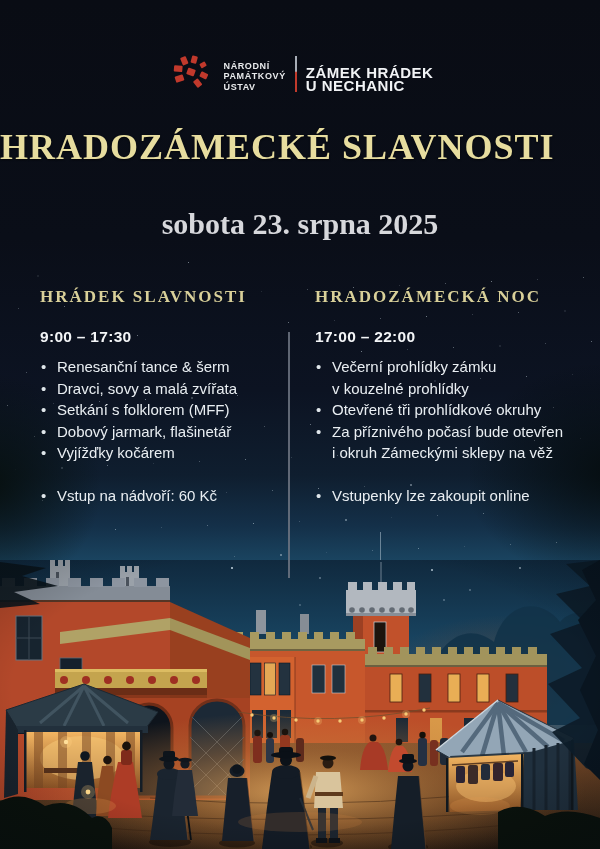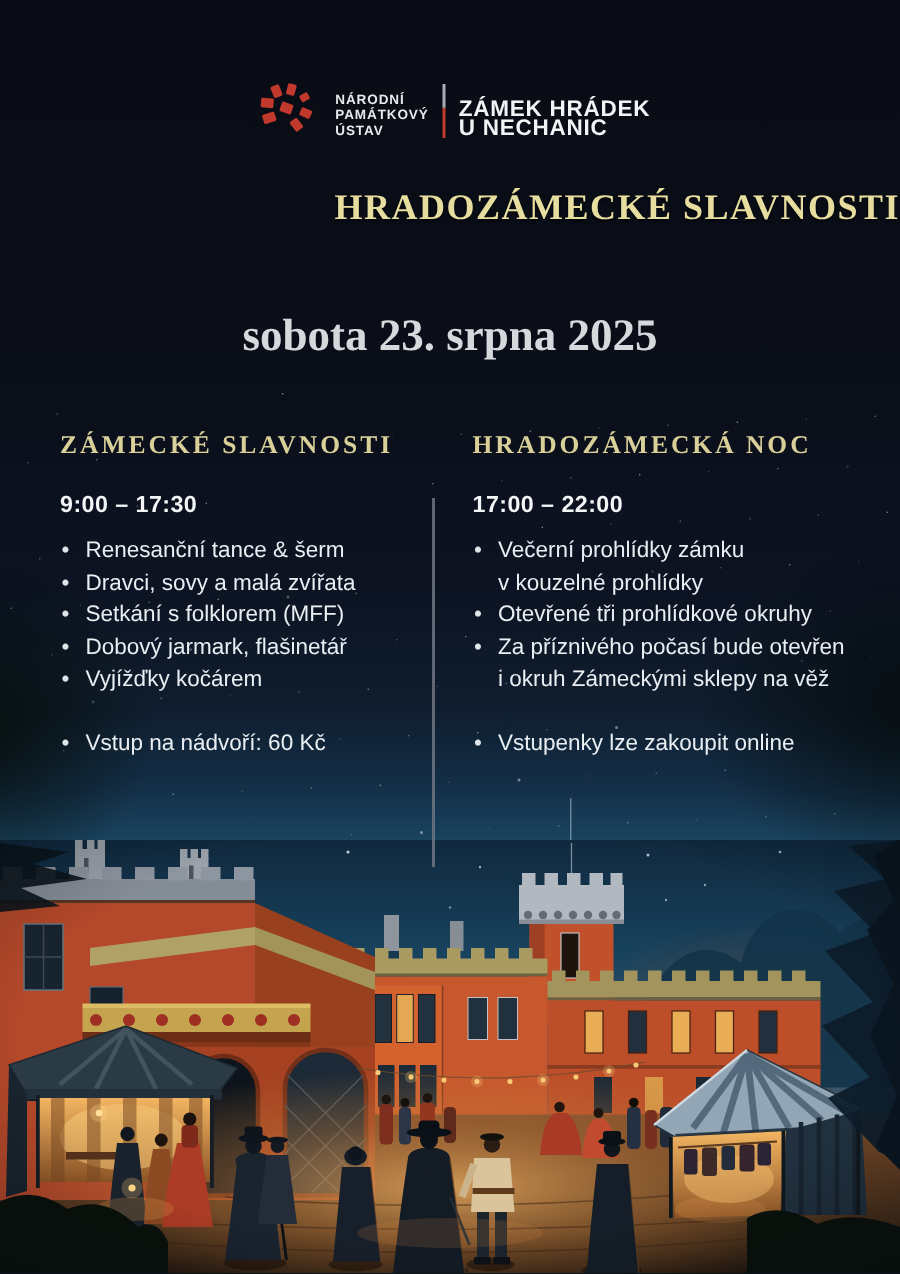--- a/index.html
+++ b/index.html
@@ -16,22 +16,22 @@
     background:radial-gradient(ellipse at -10% 55%,rgba(6,14,12,.9),rgba(6,14,12,0) 72%);}
   .shade-right{position:absolute;right:0;top:365px;width:130px;height:215px;z-index:1;
     background:radial-gradient(ellipse at 110% 50%,rgba(5,12,14,.92),rgba(5,12,14,0) 74%);}
   
   .logo-row{position:absolute;top:52px;left:0;width:100%;display:flex;justify-content:center;align-items:flex-end;gap:9px;z-index:2;}
   .logo-mark{width:48px;height:40px;flex:0 0 auto;}
   .inst-text{font-size:9px;line-height:10.5px;font-weight:bold;letter-spacing:.6px;color:#e8eaec;}
   .logo-sep{width:2px;height:36px;background:linear-gradient(180deg,#a7adb6 0%,#a7adb6 42%,#c13a2c 46%,#c13a2c 100%);}
   .site-text{font-size:15px;line-height:12.5px;font-weight:bold;letter-spacing:.5px;color:#f1f3f5;}
   
-  .title{position:absolute;top:126px;left:0;width:100%;text-align:right;z-index:2;
-    font-family:"Liberation Serif",serif;font-weight:bold;font-size:24px;letter-spacing:1px;
+  .title{position:absolute;top:126px;left:0;width:100%;text-align:left;z-index:2;
+    font-family:"Liberation Serif",serif;font-weight:bold;font-size:36px;letter-spacing:1px;
     color:#e7dd9f;white-space:nowrap;text-shadow:0 1px 2px rgba(0,0,0,.6);}
   .date{position:absolute;top:207px;left:0;width:100%;text-align:center;z-index:2;
     font-family:"Liberation Serif",serif;font-weight:bold;font-size:30px;color:#d7d8dc;}
   
   .columns{position:absolute;top:287px;left:40px;width:536px;display:flex;z-index:2;}
   .col{width:248px;flex:0 0 auto;}
   .col.right{margin-left:27px;width:252px;}
   .col-heading{margin:0;font-family:"Liberation Serif",serif;font-weight:bold;font-size:17px;
     letter-spacing:2px;color:#d9d099;white-space:nowrap;}
   .col-time{margin-top:21px;font-weight:bold;font-size:15.5px;color:#f3f5f7;letter-spacing:.3px;}
@@ -181,21 +181,21 @@
       <div>ZÁMEK HRÁDEK</div>
       <div>U NECHANIC</div>
     </div>
   </div>
 
   <div class="title">HRADOZÁMECKÉ SLAVNOSTI</div>
   <div class="date">sobota 23. srpna 2025</div>
 
   <div class="columns">
     <div class="col">
-      <h3 class="col-heading">ZÁMECKÉ SLAVNOSTI</h3>
+      <h3 class="col-heading">HRÁDEK SLAVNOSTI</h3>
       <div class="col-time">9:00 – 17:30</div>
       <ul class="col-list">
         <li class="bullet">Renesanční tance &amp; šerm</li>
         <li class="bullet">Dravci, sovy a malá zvířata</li>
         <li class="bullet">Setkání s folklorem (MFF)</li>
         <li class="bullet">Dobový jarmark, flašinetář</li>
         <li class="bullet">Vyjížďky kočárem</li>
         <li class="bullet note-gap">Vstup na nádvoří: 60 Kč</li>
       </ul>
     </div>

